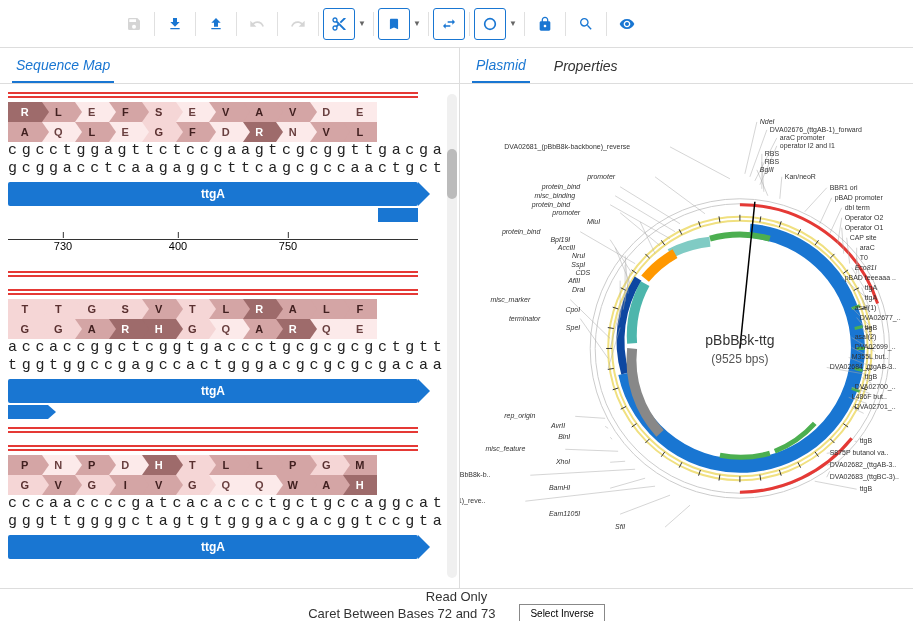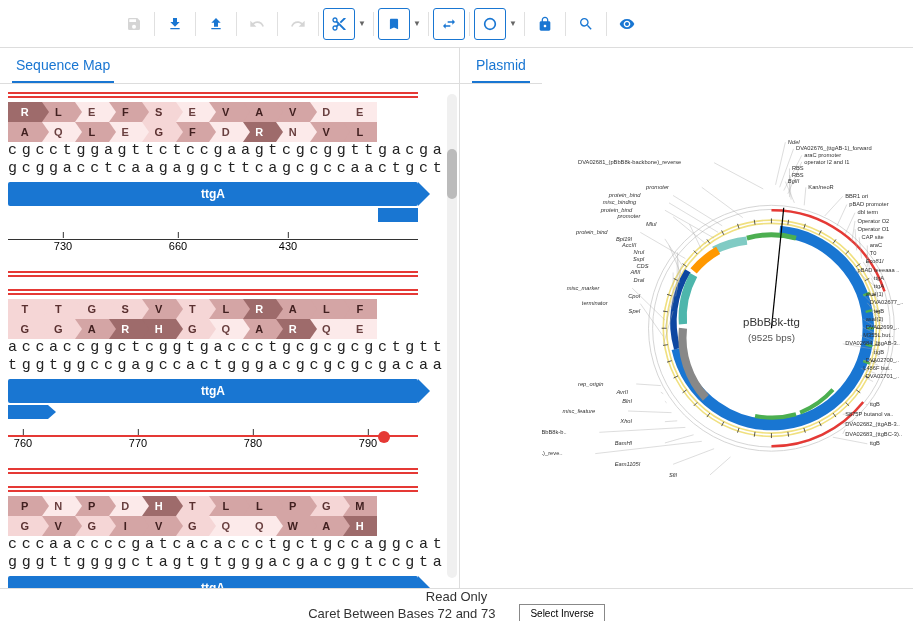--- a/index.html
+++ b/index.html
@@ -7,23 +7,23 @@
 
 .toolbar { height: 48px; border-bottom: 1px solid #ddd; display: flex; align-items: center; padding: 0 8px; gap: 0; }
 .tb-sep { width: 1px; height: 24px; background: #e0e0e0; margin: 0 4px; }
 .tb-btn { width: 32px; height: 32px; display: flex; align-items: center; justify-content: center; cursor: pointer; border-radius: 3px; }
 .tb-btn.disabled { opacity: 0.4; cursor: default; }
 .tb-btn.boxed { border: 1px solid #1976d2; background: #fff; }
 .tb-dd { width: 14px; height: 32px; display: flex; align-items: center; justify-content: center; cursor: pointer; font-size: 8px; color: #666; }
 
 .main { flex: 1; display: flex; overflow: hidden; border-bottom: 1px solid #ddd; }
 .left-pane { width: 460px; border-right: 1px solid #ddd; display: flex; flex-direction: column; }
-.right-pane { flex: 1; display: flex; flex-direction: row; }
-
-.tab-header { height: 36px; display: flex; align-items: center; border-bottom: 1px solid #ddd; padding: 0 12px; gap: 20px; }
+.right-pane { flex: 1; display: flex; flex-direction: column; }
+
+.tab-header { height: 36px; display: flex; align-items: center; border-bottom: 1px solid #ddd; padding: 0 12px; gap: 20px; font-style: italic; }
 .tab { font-size: 14px; color: #333; cursor: pointer; padding: 8px 4px; }
 .tab.active { color: #1976d2; border-bottom: 2px solid #1976d2; }
 
 .seq-content { flex: 1; overflow: hidden; position: relative; padding: 8px 8px 0 8px; }
 .scrollbar-track { position: absolute; right: 2px; top: 10px; width: 10px; height: calc(100% - 20px); background: #f0f0f0; border-radius: 5px; }
 .scrollbar-thumb { position: absolute; top: 55px; width: 10px; height: 50px; background: #bbb; border-radius: 5px; }
 
 .seq-block { margin-bottom: 12px; width: 410px; }
 .red-line { height: 2px; background: #e53935; margin-bottom: 2px; }
 .aa-row { display: flex; height: 20px; }
@@ -180,22 +180,22 @@
               <div class="aa-cell aa-vlight">N</div>
               <div class="aa-cell aa-med">V</div>
               <div class="aa-cell aa-med">L</div>
             </div>
             <div class="seq-text">cgcctggagttctccgaagtcgcggttgacgag</div>
             <div class="seq-text">gcggacctcaagaggcttcagcgccaactgctc</div>
             <div class="feature-bar arrow">ttgA</div>
             <div class="feature-stub"></div>
             <div class="ruler">
               <div class="ruler-tick" style="left:55px">730</div>
-              <div class="ruler-tick" style="left:170px">660</div>
-              <div class="ruler-tick" style="left:280px">430</div>
+              <div class="ruler-tick" style="left:170px">400</div>
+              <div class="ruler-tick" style="left:280px">750</div>
             </div>
             <div class="red-line" style="margin-top:8px"></div>
             <div class="red-line"></div>
           </div>
           <div class="seq-block">
             <div class="red-line"></div>
             <div class="red-line" style="margin-bottom:4px"></div>
             <div class="aa-row">
               <div class="aa-cell aa-light">T</div>
               <div class="aa-cell aa-light">T</div>
@@ -219,28 +219,20 @@
               <div class="aa-cell aa-vlight">Q</div>
               <div class="aa-cell aa-med">A</div>
               <div class="aa-cell aa-dark">R</div>
               <div class="aa-cell aa-vlight">Q</div>
               <div class="aa-cell aa-vlight">E</div>
             </div>
             <div class="seq-text">accaccggctcggtgaccctgcgcgcgctgttc</div>
             <div class="seq-text">tggtggccgagccactgggacgcgcgcgacaag</div>
             <div class="feature-bar arrow">ttgA</div>
             <div class="feature-stub left"></div>
-            <div class="ruler">
-              <div class="ruler-tick" style="left:15px">760</div>
-              <div class="ruler-tick" style="left:130px">770</div>
-              <div class="ruler-tick" style="left:245px">780</div>
-              <div class="ruler-tick" style="left:360px">790</div>
-              <div class="red-line" style="position:absolute;top:-2px;left:0;right:0"></div>
-              <div class="red-dot" style="left:370px"></div>
-            </div>
             <div class="red-line" style="margin-top:8px"></div>
             <div class="red-line"></div>
           </div>
           <div class="seq-block">
             <div class="red-line"></div>
             <div class="red-line" style="margin-bottom:4px"></div>
             <div class="aa-row">
               <div class="aa-cell aa-med">P</div>
               <div class="aa-cell aa-vlight">N</div>
               <div class="aa-cell aa-med">P</div>
@@ -270,20 +262,21 @@
             <div class="seq-text">gggttggggctagtgtgggacgacggtccgtac</div>
             <div class="feature-bar arrow">ttgA</div>
           </div>
         </div>
     </div>
   </div>
 
   <div class="right-pane">
     <div class="tab-header">
       <div class="tab active">Plasmid</div>
+      <div class="tab">Properties</div>
     </div>
     <div class="plasmid-view">
       <svg class="plasmid-svg" viewBox="0 0 453 505" id="plasmid-svg">
 
         <circle cx="280" cy="265" r="150" fill="none" stroke="#ccc" stroke-width="1"></circle>
         <circle cx="280" cy="265" r="145" fill="none" stroke="#ccc" stroke-width="1"></circle>
 
         <path d="M 280 121 A 144 144 0 0 1 418 220" fill="none" stroke="#e53935" stroke-width="3"></path>
         <path d="M 392 355 A 144 144 0 0 1 280 409" fill="none" stroke="#e53935" stroke-width="3"></path>
 

